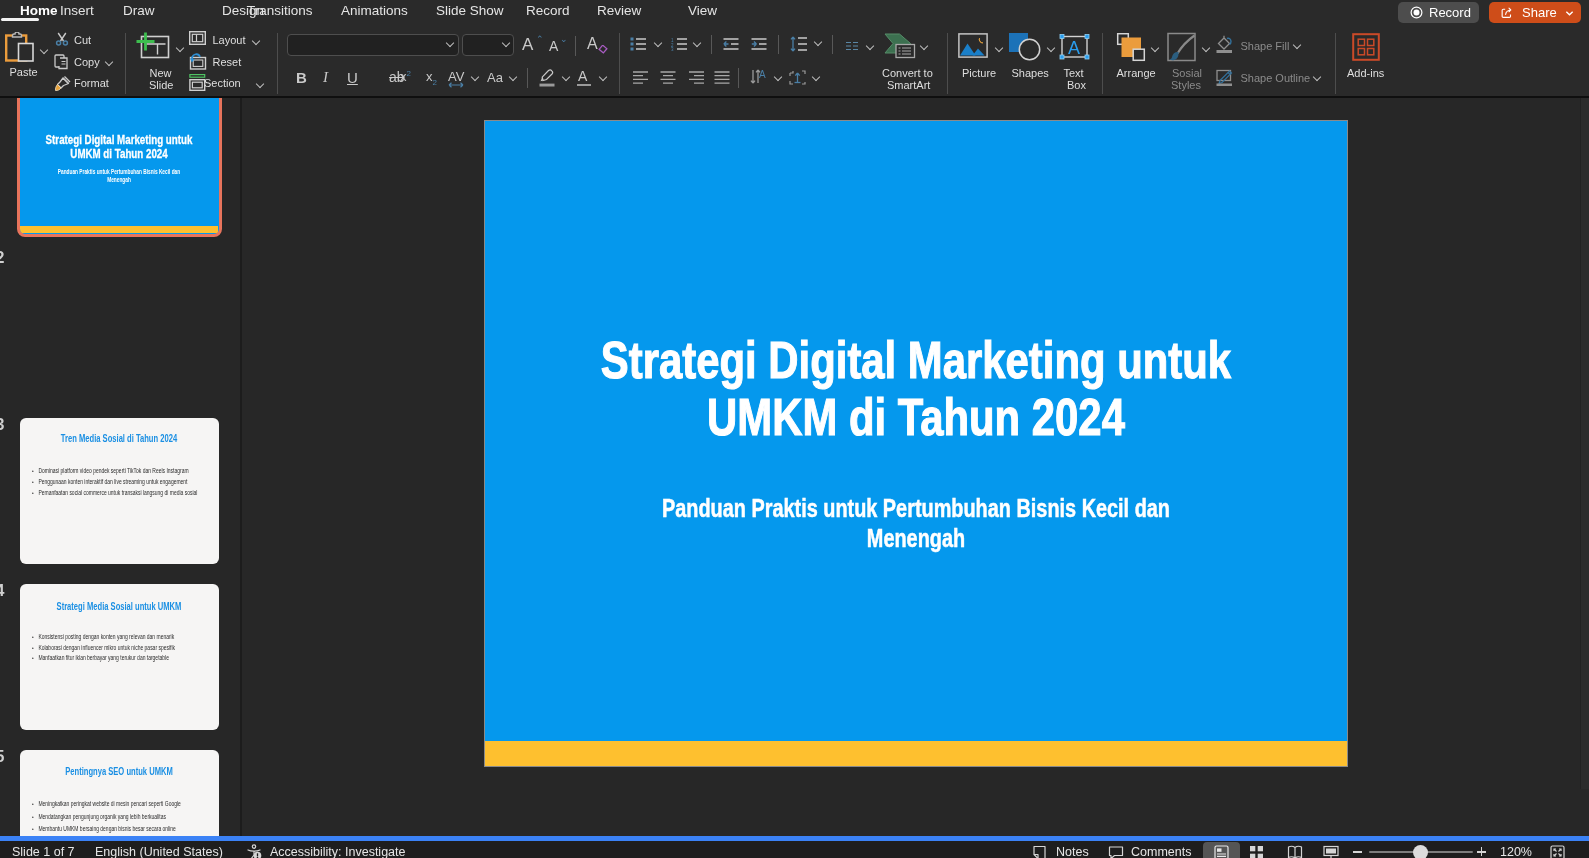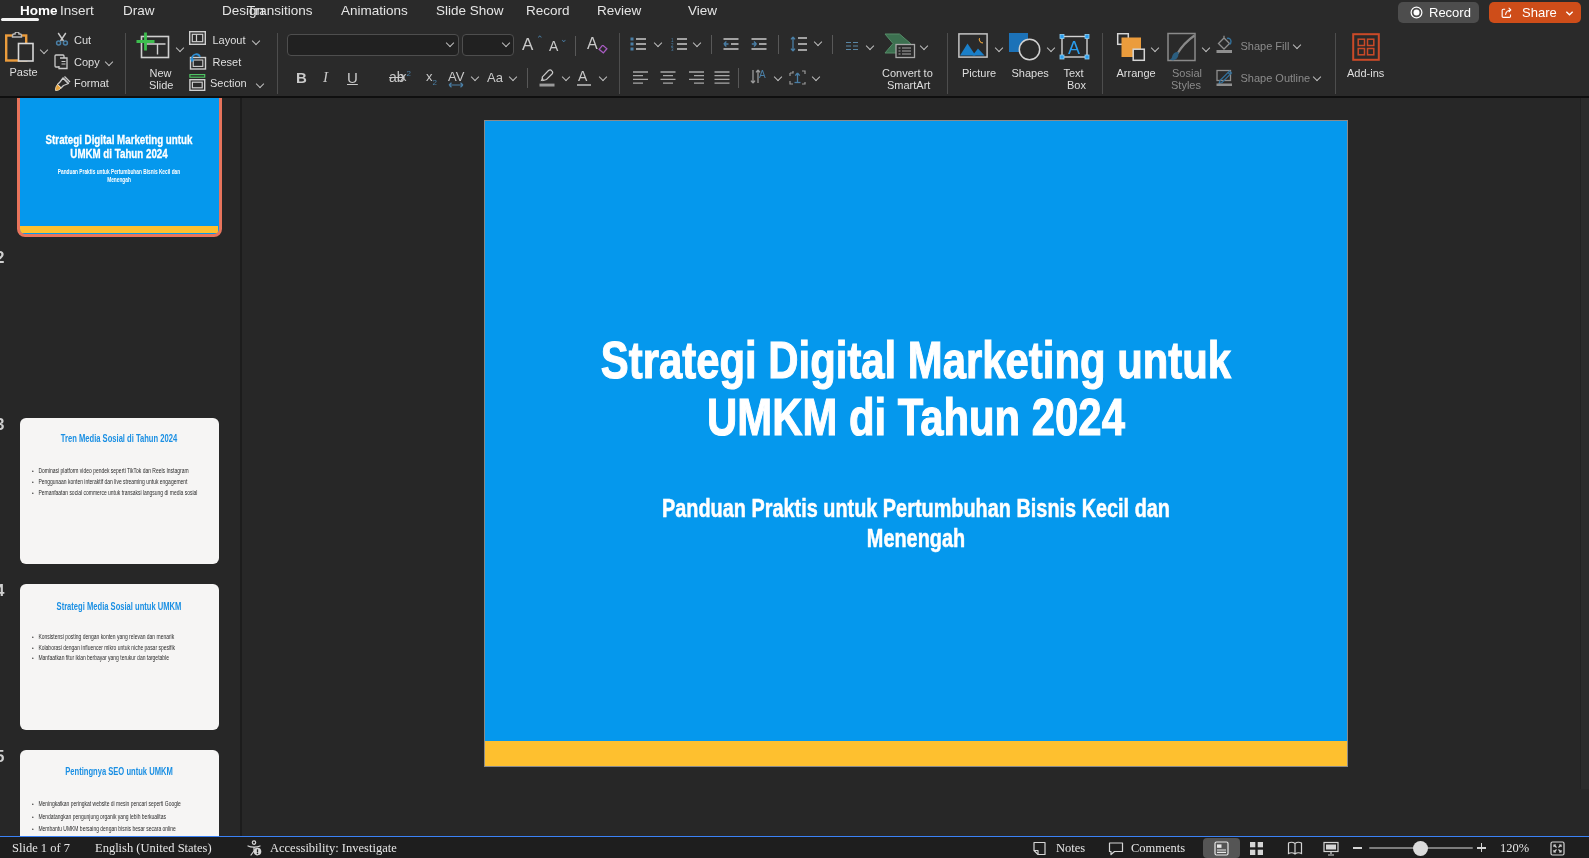--- a/index.html
+++ b/index.html
@@ -26,21 +26,21 @@
 #paneldiv { position:absolute; left:240px; top:98px; width:2px; height:738px; background:#1c1c1c; }
 .thumb { position:absolute; left:20px; width:199px; height:146px; background:#f6f5f4; border-radius:6px; overflow:hidden; }
 .tnum { position:absolute; left:-4.5px; font-size:16px; font-weight:bold; color:#d0d0d0; }
 .ttitle { position:absolute; left:-51px; width:300px; text-align:center; font-weight:bold; font-size:12px; line-height:14px; color:#1a8fe3; white-space:nowrap; transform:scaleX(0.66); }
 .tbul { position:absolute; left:12px; font-size:6.3px; color:#2b2b2b; white-space:nowrap; transform:scaleX(0.79); transform-origin:0 50%; }
 .tbul::before { content:"•"; margin-right:6px; font-size:6px; }
 
 #thumb1 { position:absolute; left:17px; top:-14px; width:205px; height:153px; border:3.5px solid #e8745c; border-radius:8px; background:#0598ed; overflow:hidden; }
 
 #notes { position:absolute; left:242px; top:789px; width:1347px; height:47px; background:#272727; border-top:1.5px solid #101010; }
-#statusbar { position:absolute; left:0; top:836px; width:1589px; height:22px; background:#1e1e1e; border-top:1px solid #3b82f6; color:#e6e6e6; font-size:12.5px;font-family:Liberation Serif, serif; }
+#statusbar { position:absolute; left:0; top:836px; width:1589px; height:22px; background:#1e1e1e; border-top:5px solid #3b82f6; color:#e6e6e6; font-size:12.5px; }
 
 #slide { position:absolute; left:485px; top:121px; width:862px; height:645px; background:#0598ed; outline:1px solid #8a8a8a; }
 #slide .ybar { position:absolute; left:0; top:620px; width:862px; height:25px; background:#fec02f; }
 .sicon { position:absolute; }
 </style>
 </head>
 <body>
 <div id="app">
 
   <div id="menubar">
@@ -124,21 +124,21 @@
       <rect x="4.2" y="7" width="9.6" height="6.4" fill="none" stroke="#cfcfcf" stroke-width="1.1"></rect>
       <path d="M3.4 7.0 C2.4 4.6 3.6 2.2 6.0 1.5 C8.1 0.9 10.2 1.9 11 3.8" fill="none" stroke="#2e8fd4" stroke-width="1.8"></path>
       <path d="M0.9 5.3 L5.8 5.9 L2.8 9.6 Z" fill="#2e8fd4"></path>
     </svg>
     <span class="rlab" style="left:212.5px;top:27.5px;">Reset</span>
     <svg class="sicon" style="left:189px;top:46px" width="17" height="17" viewBox="0 0 17 17">
       <rect x="0.9" y="0.6" width="14.8" height="2.6" fill="none" stroke="#4fc363" stroke-width="1.2"></rect>
       <rect x="0.9" y="5.7" width="14.8" height="10.6" fill="none" stroke="#cfcfcf" stroke-width="1.4"></rect>
       <rect x="3.4" y="8.2" width="9.8" height="5.6" fill="none" stroke="#cfcfcf" stroke-width="1.2"></rect>
     </svg>
-    <span class="rlab" style="left:210px;top:49px;">Section</span>
+    <span class="rlab" style="left:204px;top:49px;">Section</span>
     <div class="chev" style="left:257px;top:53px;"></div>
     <div class="gsep" style="left:277px;"></div>
 
     <div class="combo" style="left:287px;top:6px;width:172px;height:22px;"></div>
     <div class="chev" style="left:447px;top:12px;"></div>
     <div class="combo" style="left:462px;top:6px;width:52px;height:22px;"></div>
     <div class="chev" style="left:503px;top:12px;"></div>
     <span style="position:absolute;left:522px;top:7px;font-size:17px;color:#c9c9c9;">A</span>
       <span style="position:absolute;left:536px;top:6px;font-size:9px;color:#4a7fa6;">⌃</span>
     <span style="position:absolute;left:549px;top:10px;font-size:14px;color:#c9c9c9;">A</span>

